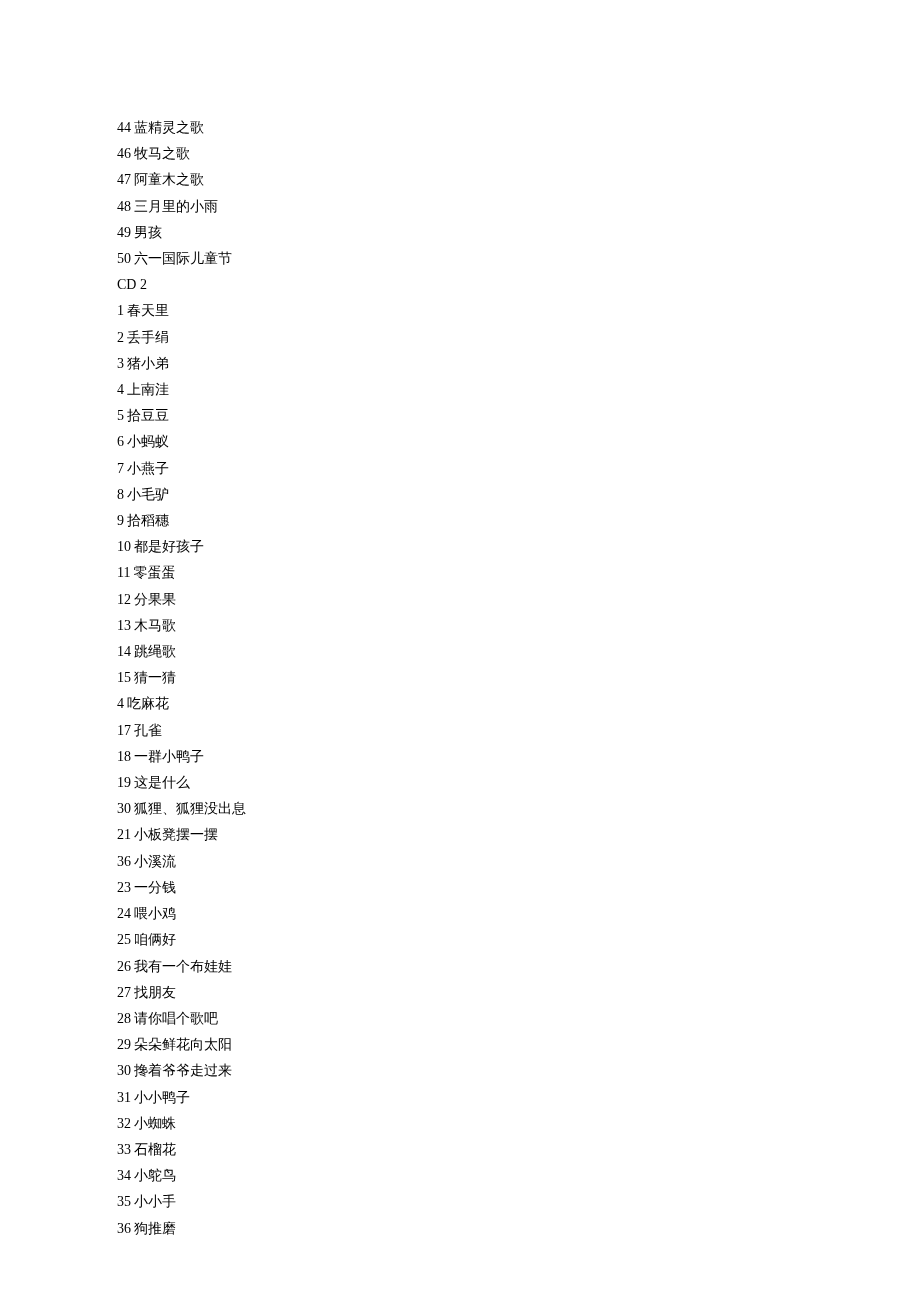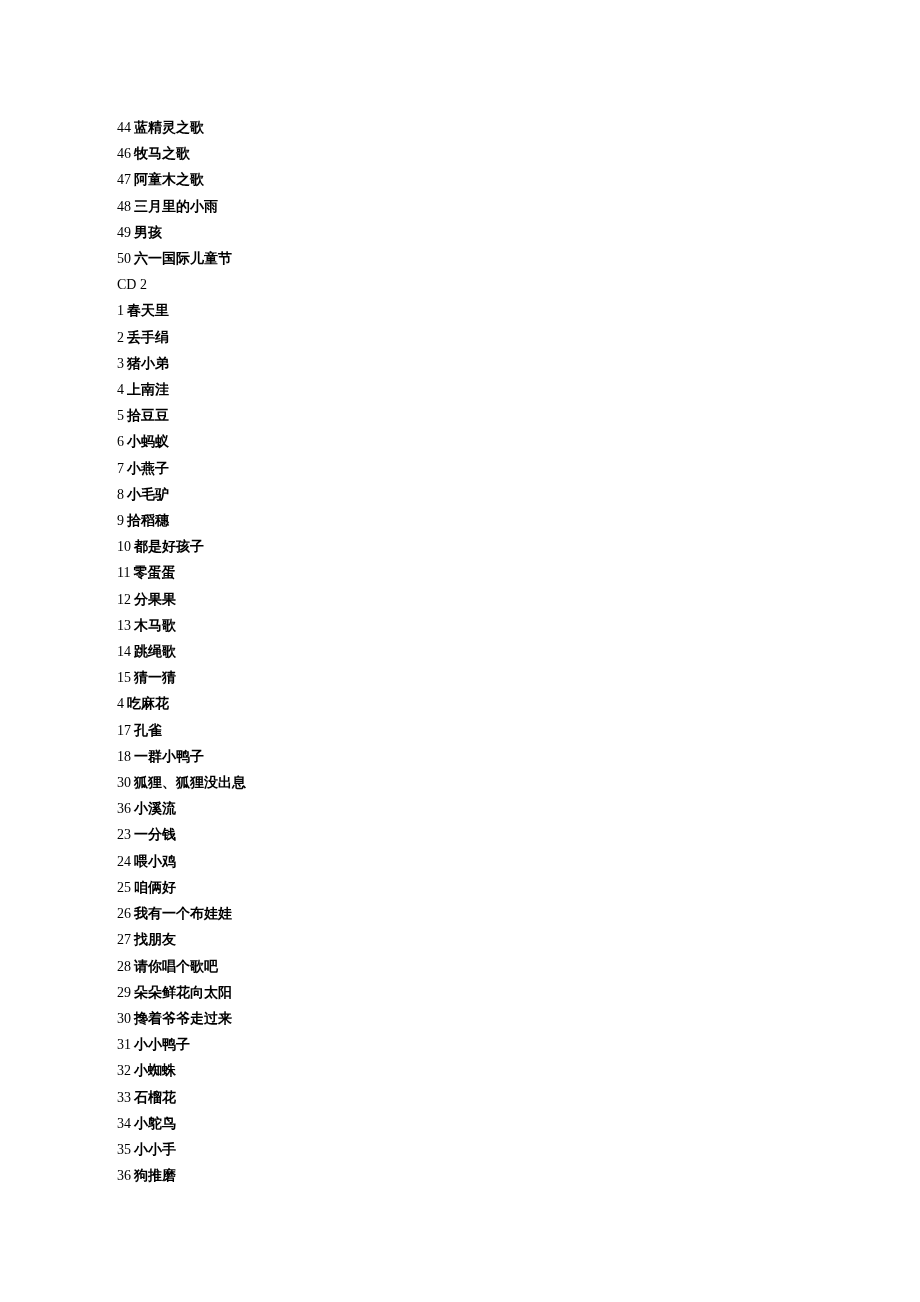--- a/index.html
+++ b/index.html
@@ -18,21 +18,20 @@
     .line {
       line-height: 26.2px;
       white-space: nowrap;
     }
     .track-num {
       display: inline;
     }
     .track-title {
       display: inline;
       margin-left: 3px;
-      font-weight: bold;
     }
     .section-header {
       display: inline;
     }
   </style>
 </head>
 <body>
 
 <div id="content">
     <div class="line"><span class="track-num">44</span><span class="track-title">蓝精灵之歌</span></div>
@@ -53,21 +52,23 @@
     <div class="line"><span class="track-num">9</span><span class="track-title">拾稻穗</span></div>
     <div class="line"><span class="track-num">10</span><span class="track-title">都是好孩子</span></div>
     <div class="line"><span class="track-num">11</span><span class="track-title">零蛋蛋</span></div>
     <div class="line"><span class="track-num">12</span><span class="track-title">分果果</span></div>
     <div class="line"><span class="track-num">13</span><span class="track-title">木马歌</span></div>
     <div class="line"><span class="track-num">14</span><span class="track-title">跳绳歌</span></div>
     <div class="line"><span class="track-num">15</span><span class="track-title">猜一猜</span></div>
     <div class="line"><span class="track-num">4</span><span class="track-title">吃麻花</span></div>
     <div class="line"><span class="track-num">17</span><span class="track-title">孔雀</span></div>
     <div class="line"><span class="track-num">18</span><span class="track-title">一群小鸭子</span></div>
+    <div class="line"><span class="track-num">19</span><span class="track-title">这是什么</span></div>
     <div class="line"><span class="track-num">30</span><span class="track-title">狐狸、狐狸没出息</span></div>
+    <div class="line"><span class="track-num">21</span><span class="track-title">小板凳摆一摆</span></div>
     <div class="line"><span class="track-num">36</span><span class="track-title">小溪流</span></div>
     <div class="line"><span class="track-num">23</span><span class="track-title">一分钱</span></div>
     <div class="line"><span class="track-num">24</span><span class="track-title">喂小鸡</span></div>
     <div class="line"><span class="track-num">25</span><span class="track-title">咱俩好</span></div>
     <div class="line"><span class="track-num">26</span><span class="track-title">我有一个布娃娃</span></div>
     <div class="line"><span class="track-num">27</span><span class="track-title">找朋友</span></div>
     <div class="line"><span class="track-num">28</span><span class="track-title">请你唱个歌吧</span></div>
     <div class="line"><span class="track-num">29</span><span class="track-title">朵朵鲜花向太阳</span></div>
     <div class="line"><span class="track-num">30</span><span class="track-title">搀着爷爷走过来</span></div>
     <div class="line"><span class="track-num">31</span><span class="track-title">小小鸭子</span></div>

